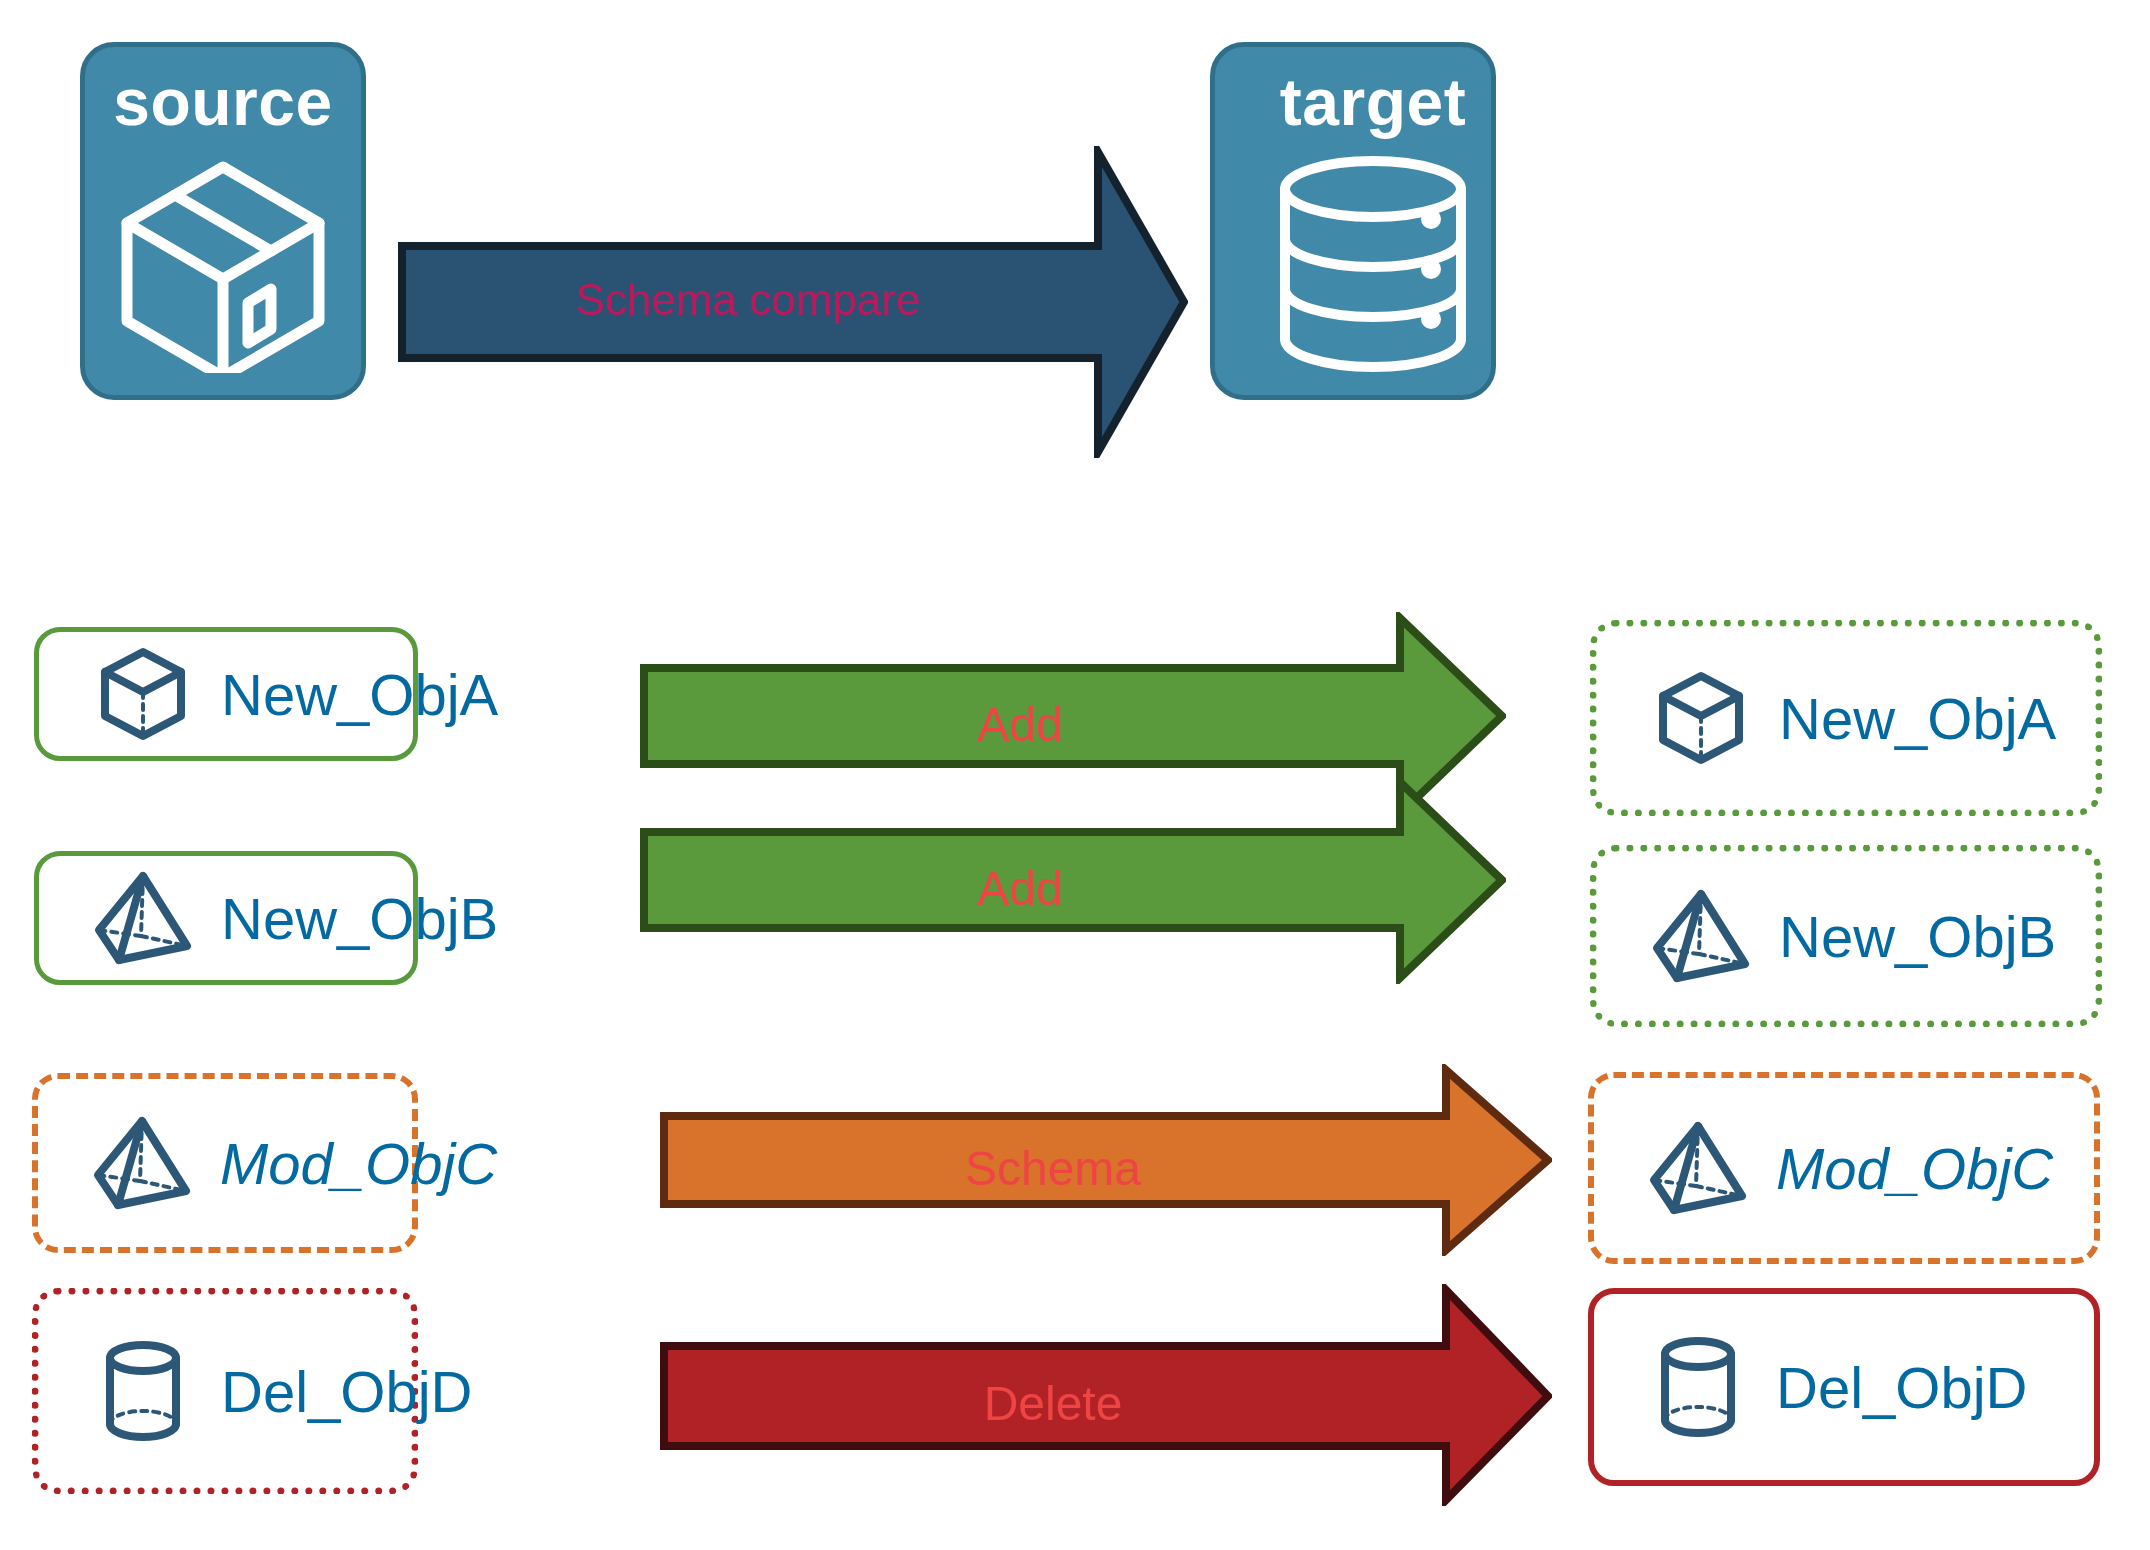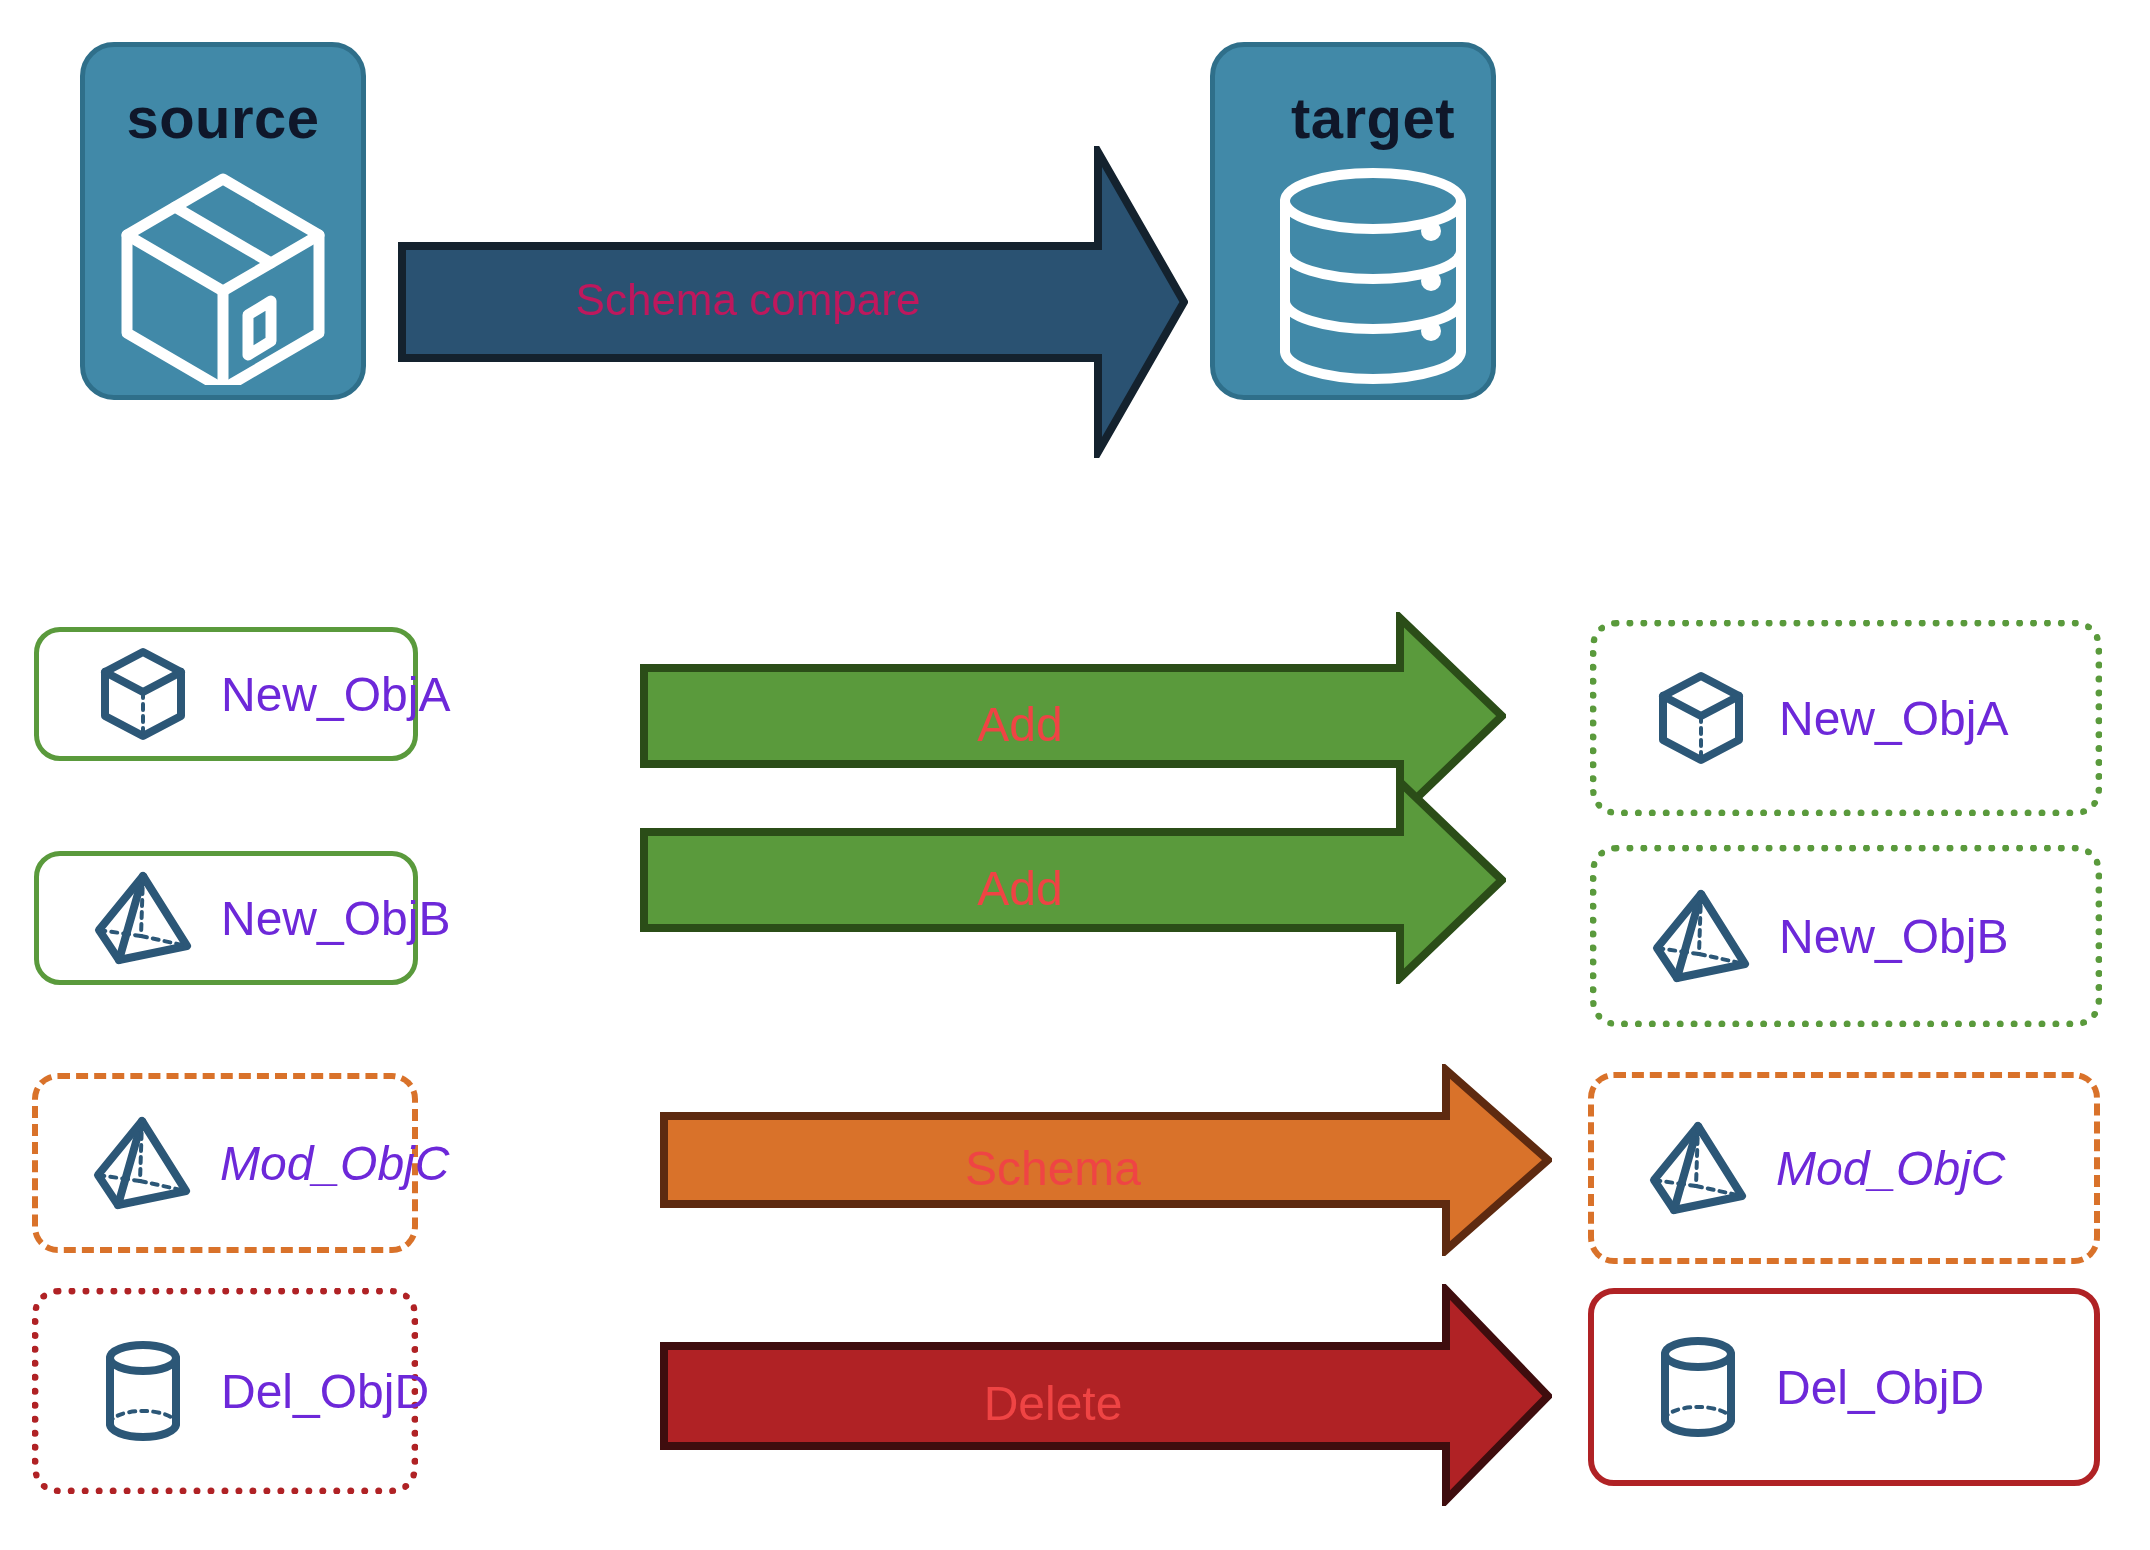--- a/index.html
+++ b/index.html
@@ -5,38 +5,38 @@
   html,body{margin:0;padding:0;background:#ffffff;}
   body{width:2150px;height:1550px;position:relative;overflow:hidden;
        font-family:"Liberation Sans",sans-serif;}
 
   .stage{position:absolute;left:0;top:0;width:2150px;height:1550px;}
 
   
   .endpoint{position:absolute;width:286px;height:358px;border-radius:34px;
             background:#4189a8;border:5px solid #2f6f8a;box-sizing:border-box;
             display:flex;flex-direction:column;align-items:center;}
-  .endpoint .etitle{color:#0f172a;font-size:58px;font-weight:bold;letter-spacing:.5px;
-                    margin-top:42px;line-height:1;}
+  .endpoint .etitle{color:#ffffff;font-size:66px;font-weight:bold;letter-spacing:.5px;
+                    margin-top:22px;line-height:1;}
   .endpoint .eicon{margin-top:18px;}
   #endpoint-source{left:80px;top:42px;}
   #endpoint-target{left:1210px;top:42px;padding-left:40px;}
 
   
   #schema-arrow{position:absolute;left:398px;top:146px;width:790px;height:312px;}
   #schema-arrow .alabel{position:absolute;left:0;top:118px;width:700px;height:72px;
       display:flex;align-items:center;justify-content:center;
       color:#be185d;font-size:44px;z-index:3;}
 
   
   .card{position:absolute;box-sizing:border-box;background:#ffffff;
         border-radius:26px;display:flex;align-items:center;}
   .card .citem-icon{flex:0 0 auto;display:flex;align-items:center;justify-content:center;
                     width:104px;margin-left:52px;}
-  .card .clabel{font-size:48px;color:#6d28d9;margin-left:26px;white-space:nowrap;}
+  .card .clabel{font-size:58px;color:#0369a1;margin-left:26px;white-space:nowrap;}
 
   .b-green-solid {border:5px solid #5a9a3c;}
   .b-green-dot   {border:7px dotted #5a9a3c;}
   .b-orange-dash {border:6px dashed #d9722a;font-style:italic;}
   .b-red-dot     {border:7px dotted #b02225;}
   .b-red-solid   {border:6px solid #b02225;}
 
   
   .act-arrow{position:absolute;}
   .act-arrow .alabel{position:absolute;left:0;top:8px;width:100%;height:100%;

